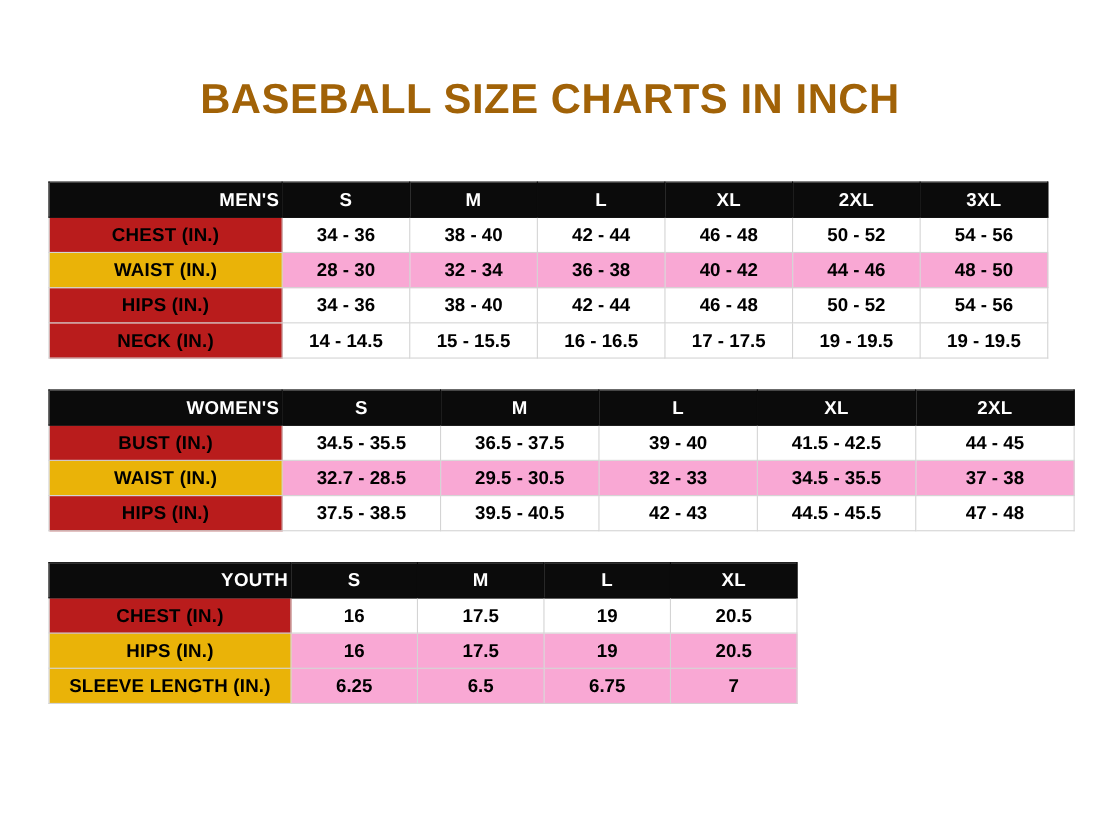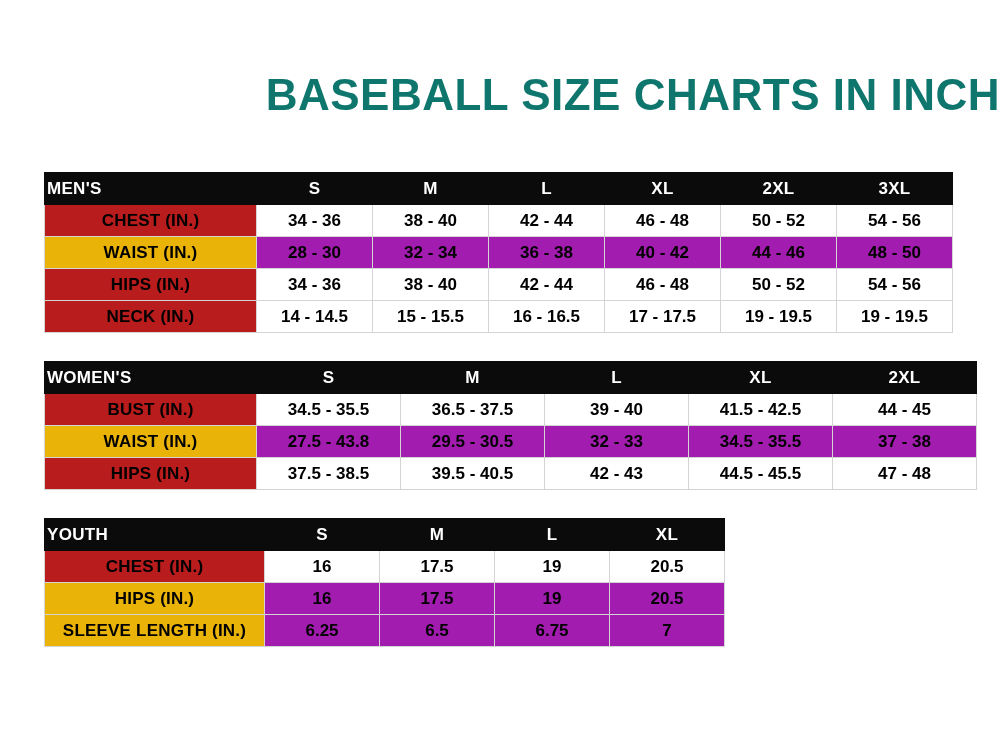--- a/index.html
+++ b/index.html
@@ -14,27 +14,27 @@
     color: #000000;
     overflow: hidden;
   }
   .page {
     position: relative;
     width: 1000px;
     height: 752px;
     box-sizing: border-box;
   }
   .title {
-    text-align: right;
-    font-size: 44px;
+    text-align: center;
+    font-size: 38px;
     font-weight: bold;
     letter-spacing: 0.5px;
     margin: 0;
     padding-top: 70px;
-    color: #0f766e;
+    color: #a16207;
   }
   .tables {
     margin-top: 52px;
     padding-left: 44px;
     padding-right: 44px;
   }
   table {
     border-collapse: collapse;
     table-layout: fixed;
     font-size: 17px;
@@ -55,30 +55,30 @@
     white-space: nowrap;
   }
   thead th {
     background: #0b0b0b;
     color: #ffffff;
     border: 1px solid #0b0b0b;
     font-size: 17px;
     letter-spacing: 0.3px;
   }
   thead th.rowhead {
-    text-align: left;
+    text-align: right;
     margin-top: 44px;
   }
   tbody td.rowhead {
     text-align: center;
     background: #b91c1c;
     letter-spacing: 0.2px;
   }
   tbody tr.alt td {
-    background: #a21caf;
+    background: #f9a8d4;
   }
   tbody tr.alt td.rowhead {
     background: #eab308;
   }
   
   table.men col.c0 { width: 212px; }
   table.men col.cx { width: 116px; }
 
   table.women col.c0 { width: 212px; }
   table.women col.cx { width: 144px; }
@@ -179,21 +179,21 @@
         <tr>
           <td class="rowhead">BUST (IN.)</td>
           <td>34.5 - 35.5</td>
           <td>36.5 - 37.5</td>
           <td>39 - 40</td>
           <td>41.5 - 42.5</td>
           <td>44 - 45</td>
         </tr>
         <tr class="alt">
           <td class="rowhead">WAIST (IN.)</td>
-          <td>27.5 - 43.8</td>
+          <td>32.7 - 28.5</td>
           <td>29.5 - 30.5</td>
           <td>32 - 33</td>
           <td>34.5 - 35.5</td>
           <td>37 - 38</td>
         </tr>
         <tr>
           <td class="rowhead">HIPS (IN.)</td>
           <td>37.5 - 38.5</td>
           <td>39.5 - 40.5</td>
           <td>42 - 43</td>

